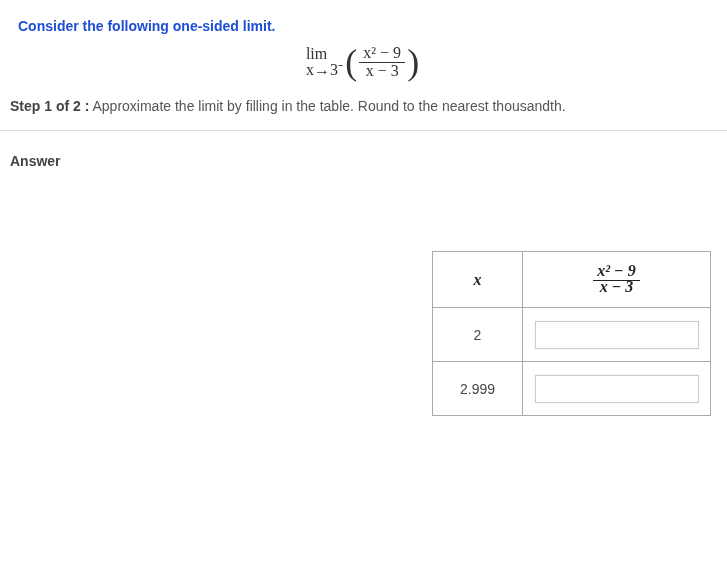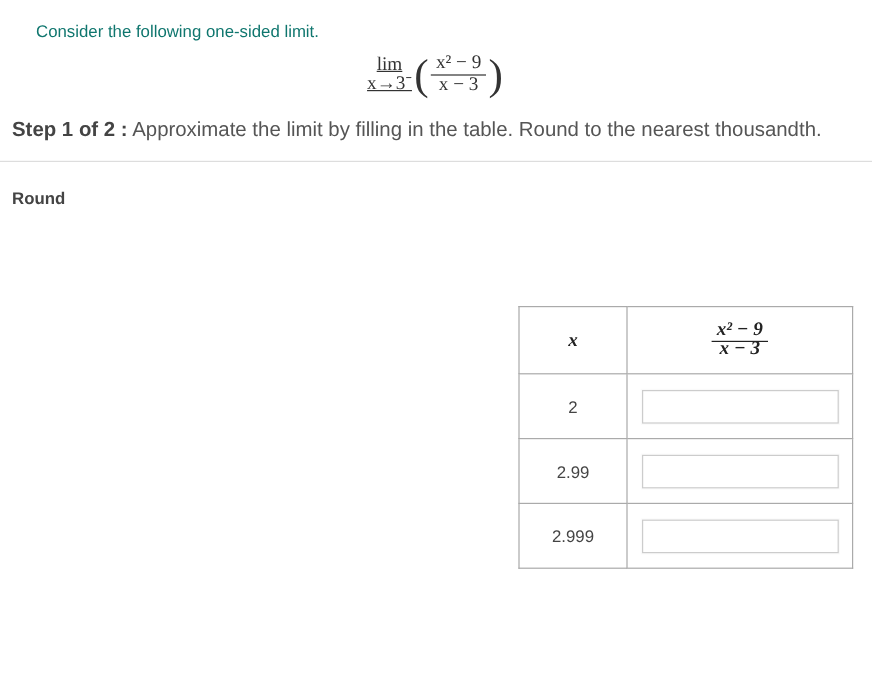--- a/index.html
+++ b/index.html
@@ -3,42 +3,43 @@
 <meta charset="utf-8">
 <style>
   * { box-sizing: border-box; margin: 0; padding: 0; }
   html, body { width: 727px; height: 576px; }
   body {
     font-family: "Helvetica Neue", Helvetica, Arial, sans-serif;
     color: #555;
     font-size: 14px;
   }
   .intro {
-    padding: 18px 18px 4px 30px;
-    color: #0f766e;
+    padding: 18px 18px 4px 18px;
+    color: #1d4ed8;
+    font-weight: bold;
   }
   .limit-expr {
     text-align: center;
     padding: 6px 0 10px 0;
     color: #333;
     font-family: "Times New Roman", Times, serif;
   }
   .limit-block { display: inline-flex; align-items: center; }
-  .lim-stack { display: inline-block; text-align: center; line-height: 1.0; text-decoration: underline; }
+  .lim-stack { display: inline-block; text-align: left; line-height: 1.0; }
   .lim-top { font-size: 16px; }
   .lim-bot { font-size: 16px; }
   .paren { font-size: 36px; line-height: 1; font-weight: 300; padding: 0 2px; }
   .frac { display: inline-block; text-align: center; line-height: 1.1; font-size: 16px; }
   .frac .num { border-bottom: 1px solid #333; padding: 0 4px 1px 4px; }
   .frac .den { padding-top: 1px; }
 
   .step {
     padding: 8px 8px 16px 10px;
     color: #555;
-    font-size: 17px;
+    font-size: 14px;
   }
   .step b { color: #444; font-weight: 700; }
   hr.sep {
     border: none;
     border-top: 1px solid #ddd;
   }
   .answer-lbl {
     padding: 22px 10px;
     color: #444;
     font-size: 14px;
@@ -104,41 +105,37 @@
     <span class="paren">)</span>
   </span>
 </div>
 
 <div class="step">
   <b>Step 1 of 2 :</b><span>  Approximate the limit by filling in the table. Round to the nearest thousandth.</span>
 </div>
 
 <hr class="sep">
 
-<div class="answer-lbl">Round</div>
+<div class="answer-lbl">Answer</div>
 
 <div class="table-wrap">
   <table class="ans">
     <tbody>
         <tr>
       <th class="colx"><span class="xi">x</span></th>
       <th class="coly">
         <span class="frac2">
           <span class="num">x² − 9</span><br>
           <span class="den">x − 3</span>
         </span>
       </th>
     </tr>
     <tr>
       <td class="colx">2</td>
       <td class="coly"><input class="ibox" value="" style=""></td>
     </tr>
     <tr>
-      <td class="colx">2.99</td>
-      <td class="coly"><input class="ibox" value="" style=""></td>
-    </tr>
-    <tr>
       <td class="colx">2.999</td>
       <td class="coly"><input class="ibox" value="" style=""></td>
     </tr>
   </tbody>
     </table>
 </div>
 
 </body></html>

